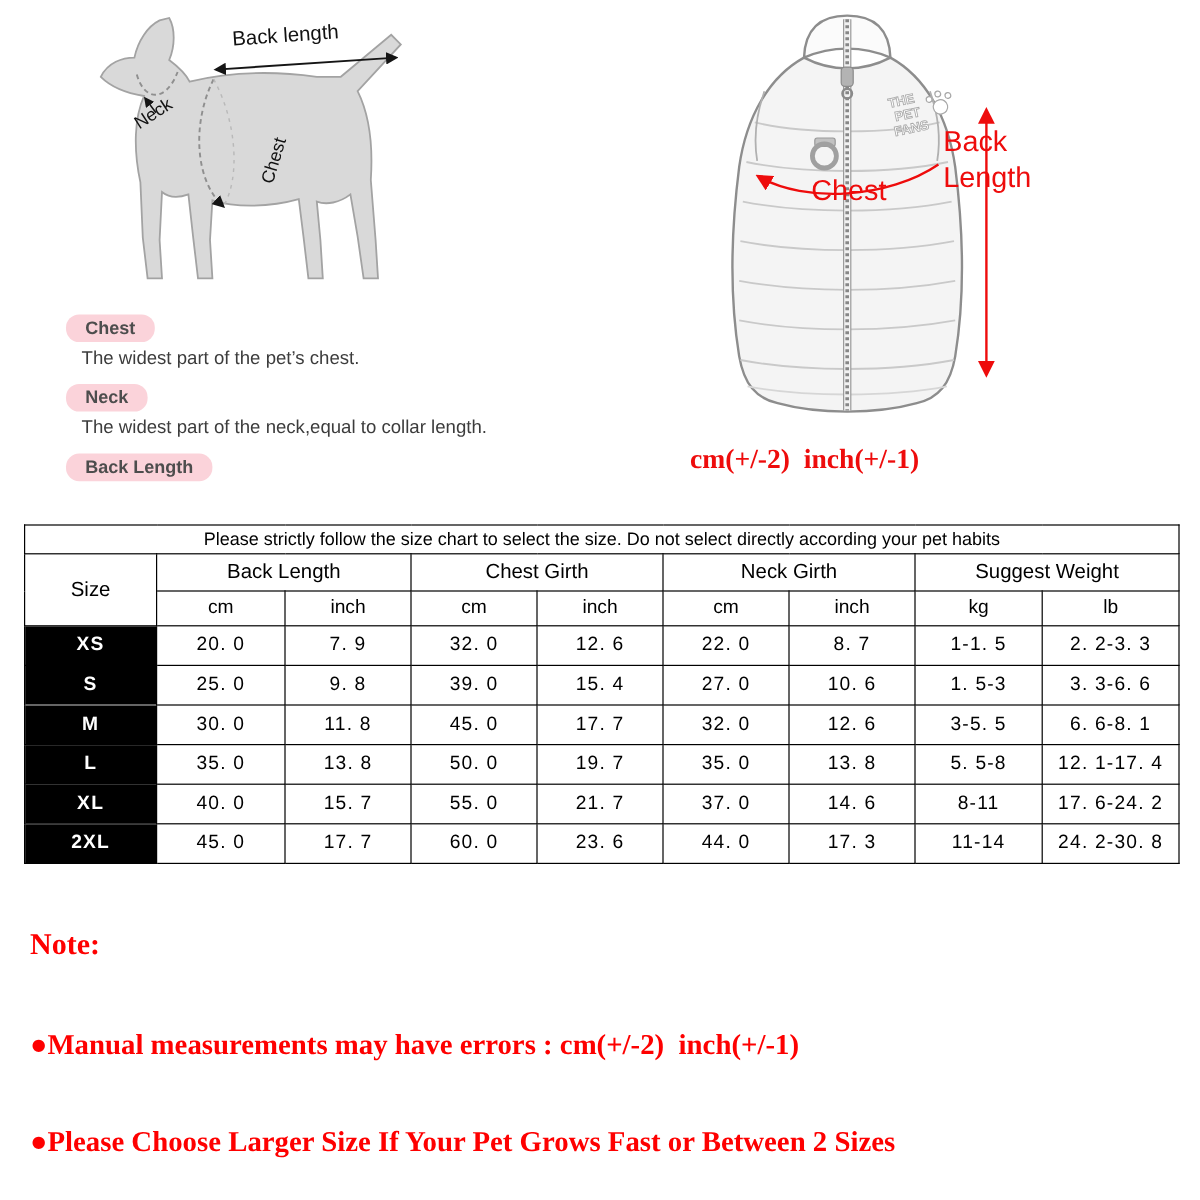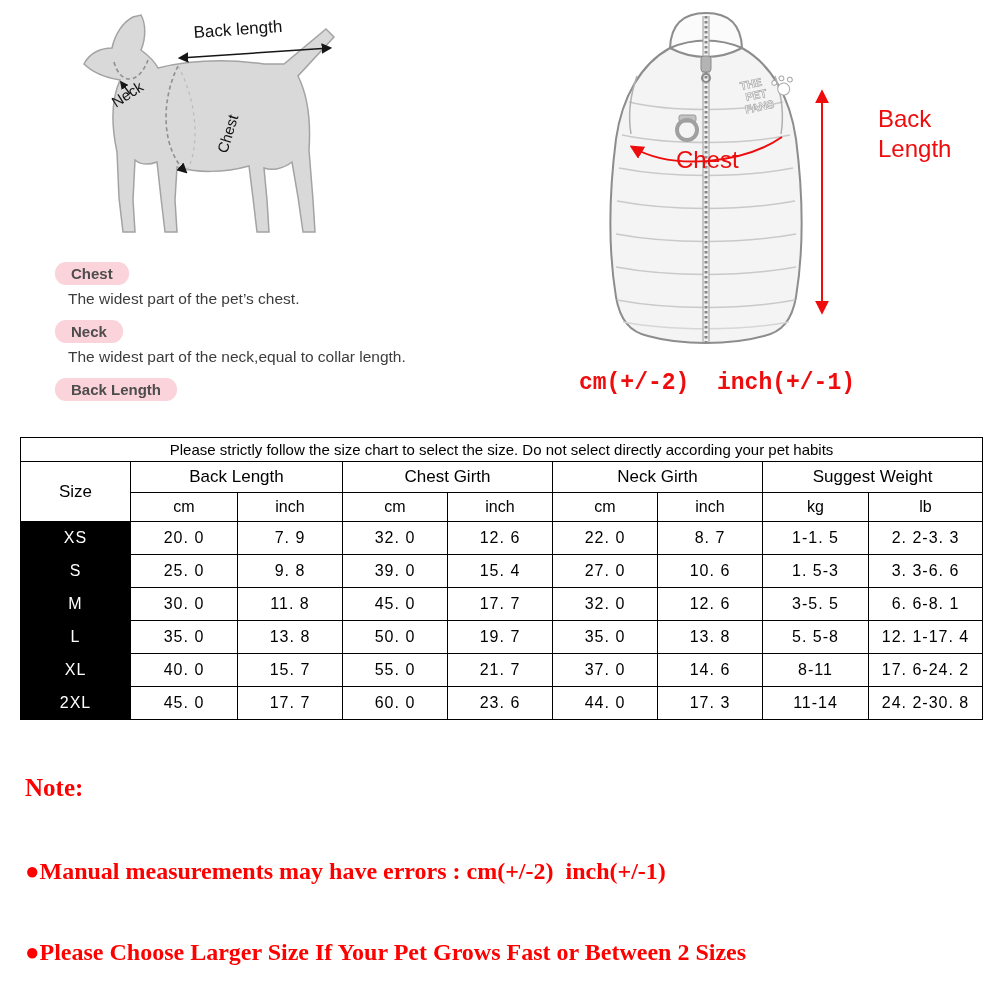--- a/index.html
+++ b/index.html
@@ -8,33 +8,33 @@
   .page { position:relative; width:1000px; height:1000px; background:#fff; overflow:hidden; }
   .abs { position:absolute; }
 
   
   .defs { position:absolute; left:55px; top:262px; width:480px; }
   .def-term { display:inline-block; background:#fbd3da; border-radius:11px; padding:3px 16px; font-size:15px; font-weight:700; color:#4d4d4d; }
   .def-desc { margin:5px 0 12px 13px; font-size:15.5px; color:#3c3c3c; }
 
   
   .vest-chest-label { position:absolute; left:676px; top:146px; font-size:24px; color:#ee0c0c; }
-  .vest-back-label { position:absolute; left:878px; top:104px; font-size:24px; color:#ee0c0c; line-height:1.25; }
-  .tolerance { position:absolute; left:575px; top:370px; width:280px; text-align:right;
-               font-family:Liberation Mono, monospace; font-weight:700; font-size:23px; color:#ee0c0c; white-space:pre; }
+  .vest-back-label { position:absolute; left:786px; top:104px; font-size:24px; color:#ee0c0c; line-height:1.25; }
+  .tolerance { position:absolute; left:575px; top:370px; width:280px; text-align:left;
+               font-family:Liberation Serif, serif; font-weight:700; font-size:23px; color:#ee0c0c; white-space:pre; }
 
   
   .size-table { position:absolute; left:20px; top:437px; width:962px; border-collapse:collapse; table-layout:fixed; }
   .size-table td { border:1px solid #000; text-align:center; vertical-align:middle; color:#000; overflow:hidden; }
   .warn-cell  { color:#ff0000; font-size:15px; height:24px; }
   .size-head  { font-size:17px; }
   .group-cell { font-size:17px; height:31px; }
   .unit-cell  { font-size:16px; height:29px; }
   .data-row td { font-size:16px; height:33px; letter-spacing:1px; }
-  .size-cell  { background:#000; color:#fff !important; font-size:16px; letter-spacing:1px; }
+  .size-cell  { background:#000; color:#fff !important; font-size:16px; letter-spacing:1px;font-weight:bold; }
 
   
   .notes { position:absolute; left:25px; top:738px; width:960px; color:#fe0000;
            font-family:"Liberation Serif", serif; font-weight:700; white-space:pre; }
   .note-title { font-size:25px; margin-bottom:20px; }
   .note-line  { font-size:24px; margin-bottom:18px; }
 
   svg text { font-family:"Liberation Sans", sans-serif; }
 </style>
 </head>

